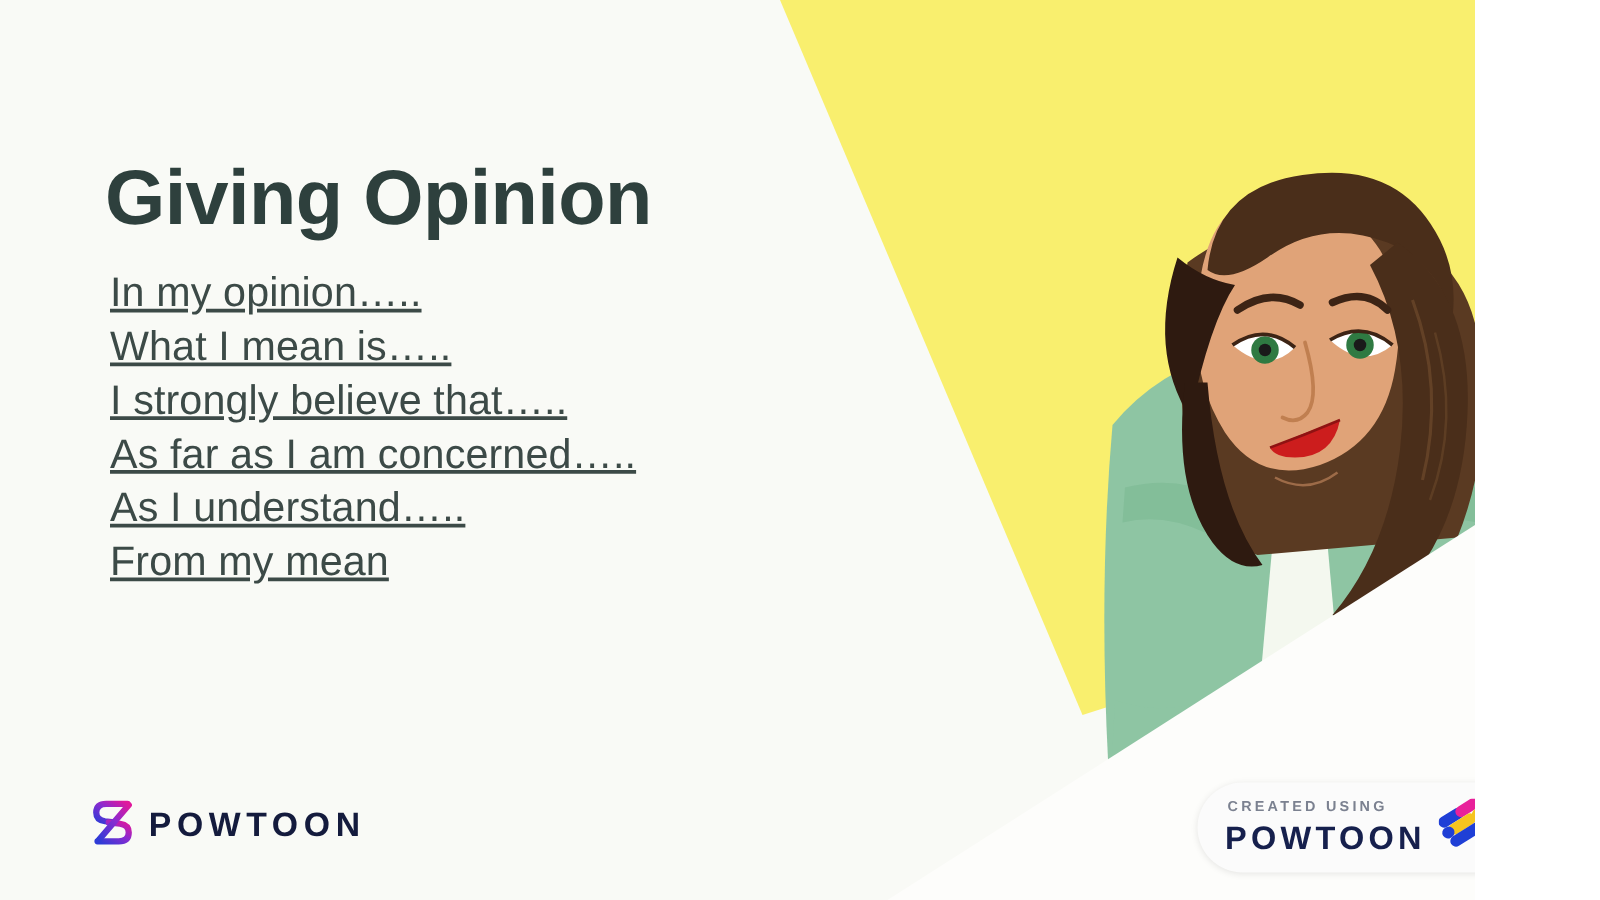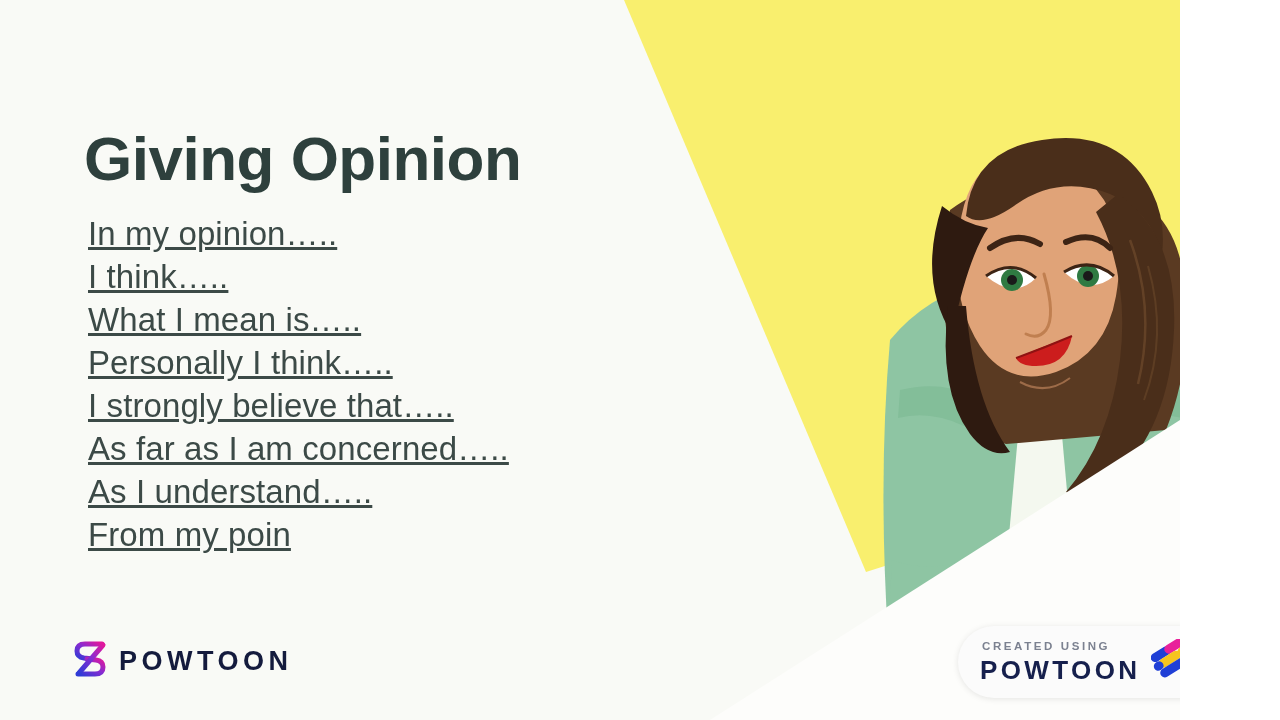--- a/index.html
+++ b/index.html
@@ -212,27 +212,25 @@
   </div>
 
   <div class="bg-white-right"></div>
 
   <div class="text-col">
 
     <h1 class="page-title">Giving Opinion</h1>
 
     <ul class="phrase-list">
       <li class="phrase-item">In my opinion…..</li>
-      <li class="phrase-item">I think…..</li>
       <li class="phrase-item">What I mean is…..</li>
-      <li class="phrase-item">Personally I think…..</li>
       <li class="phrase-item">I strongly believe that…..</li>
       <li class="phrase-item">As far as I am concerned…..</li>
       <li class="phrase-item">As I understand…..</li>
-      <li class="phrase-item">From my poin</li>
+      <li class="phrase-item">From my mean</li>
     </ul>
   </div>
 
   <div class="brand-mark">
     <span class="brand-glyph">
       <svg width="36" height="38" viewBox="0 0 36 38" xmlns="http://www.w3.org/2000/svg">
         <defs>
           <linearGradient id="pwg" x1="0" y1="1" x2="1" y2="0">
             <stop offset="0%" stop-color="#2f3bd6"></stop>
             <stop offset="55%" stop-color="#8a2bd0"></stop>

